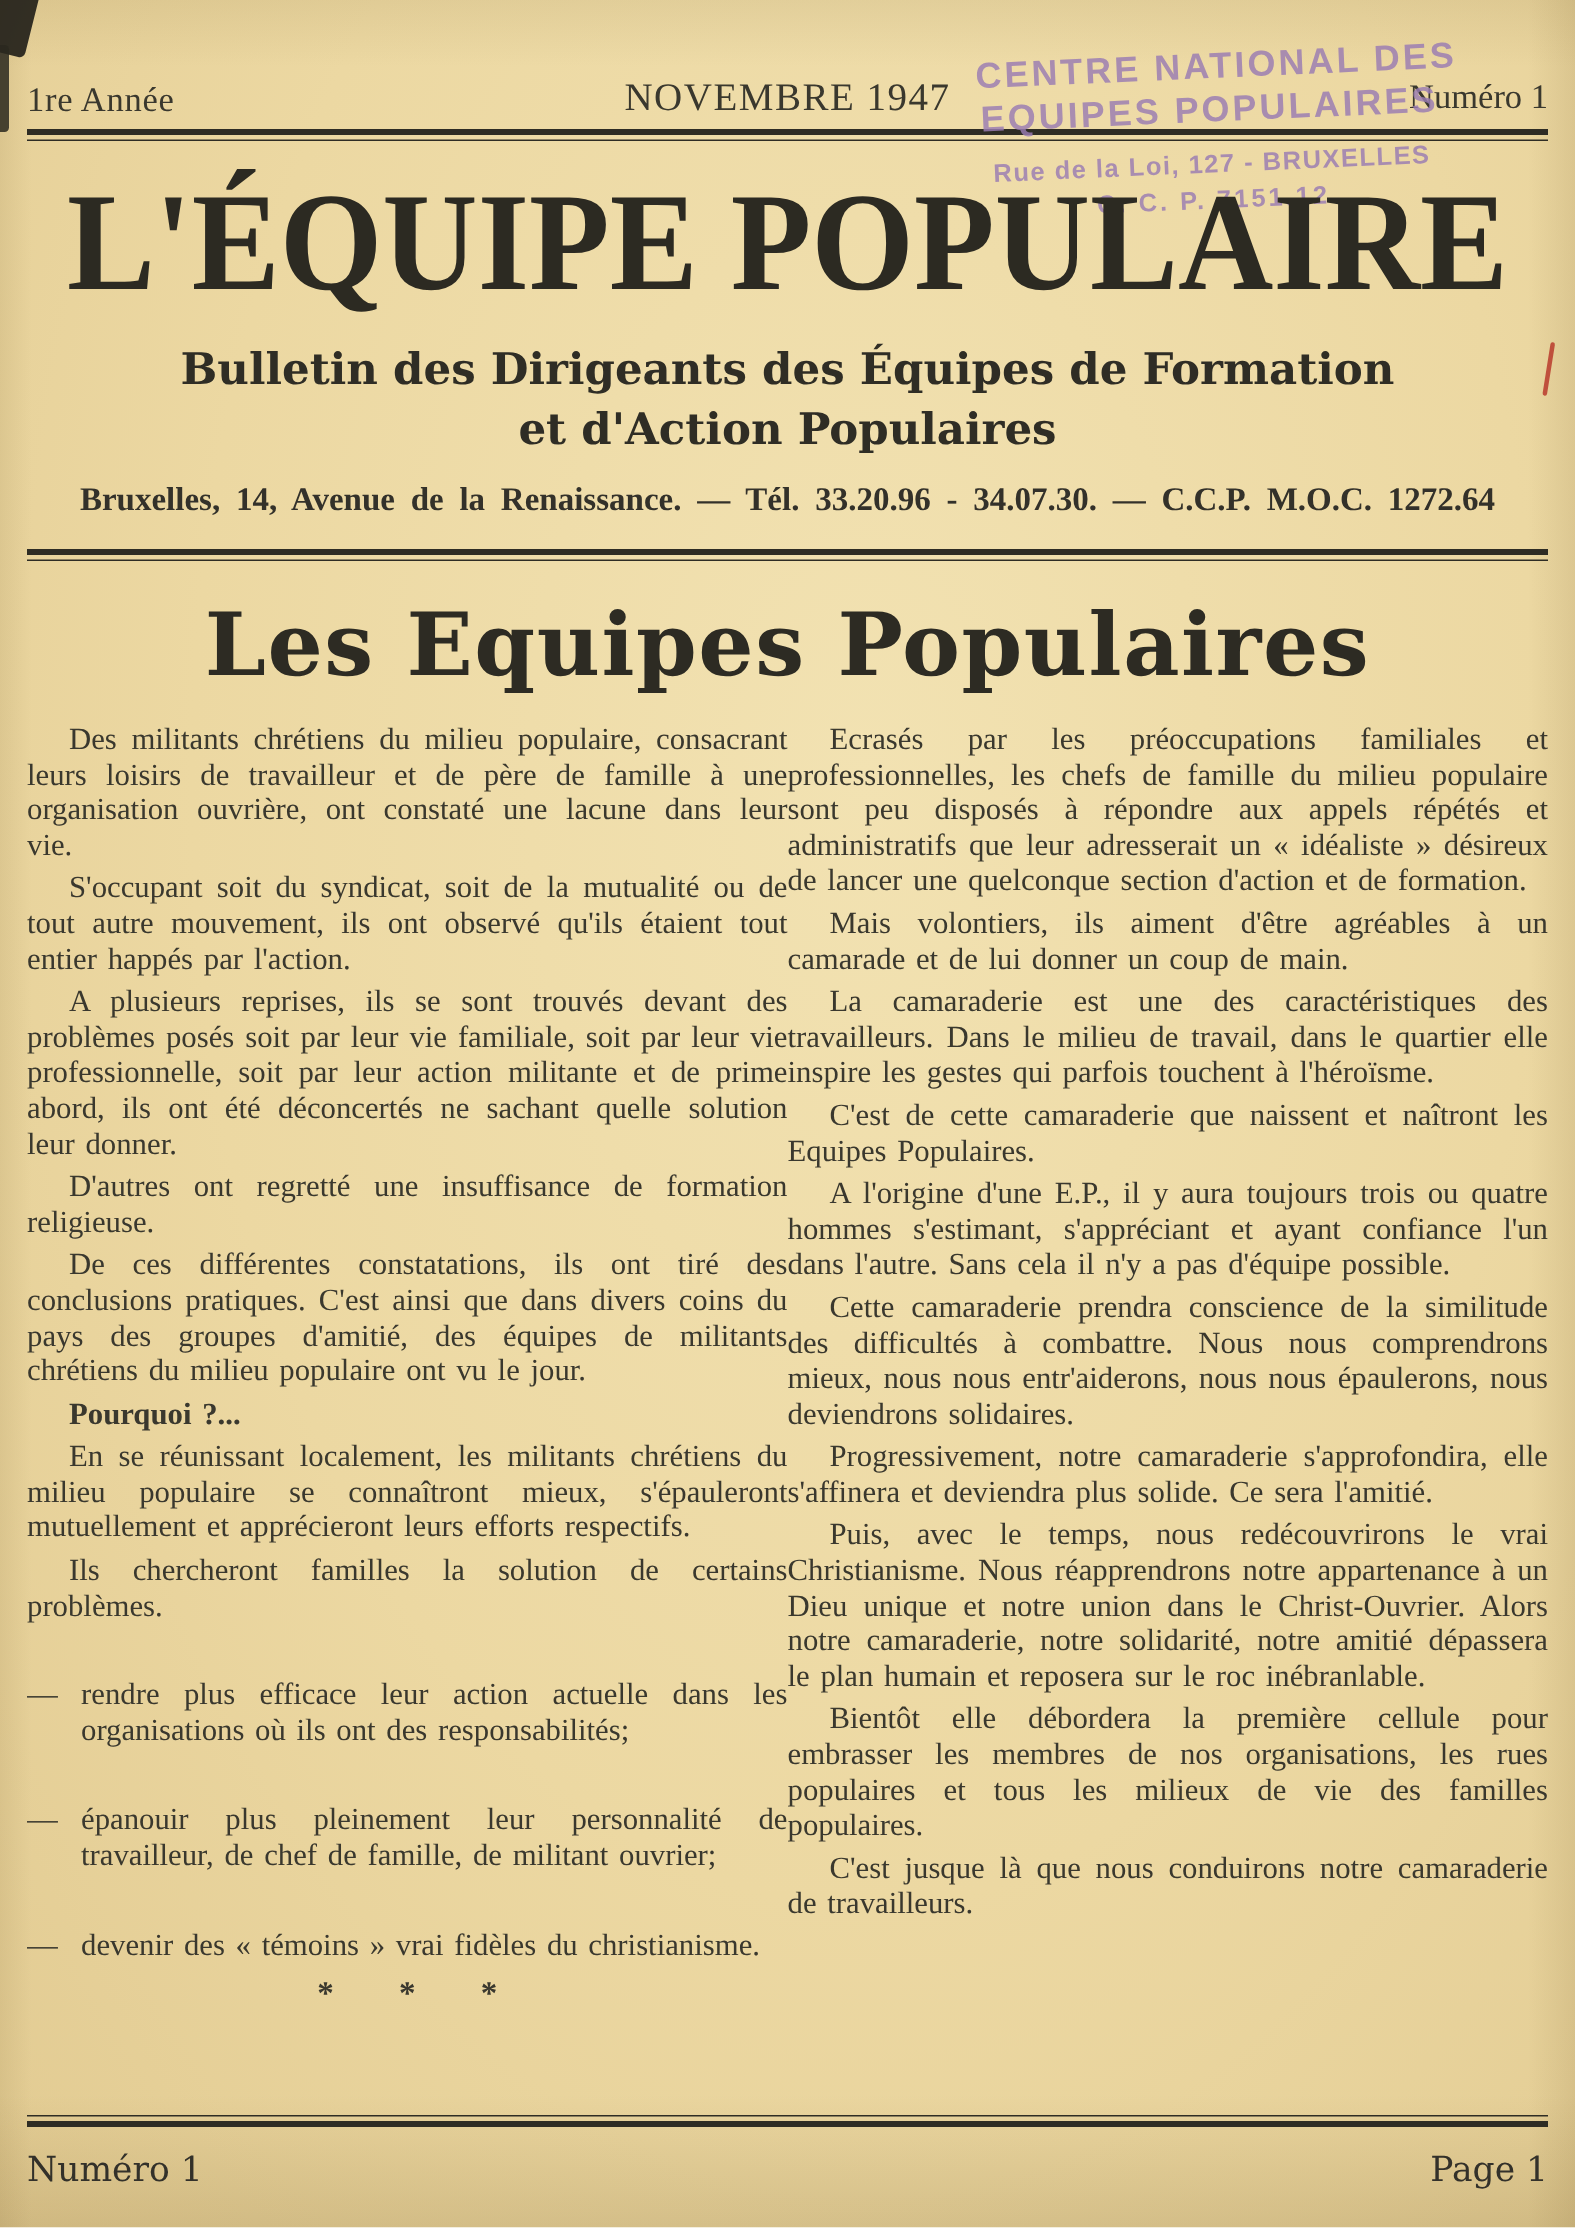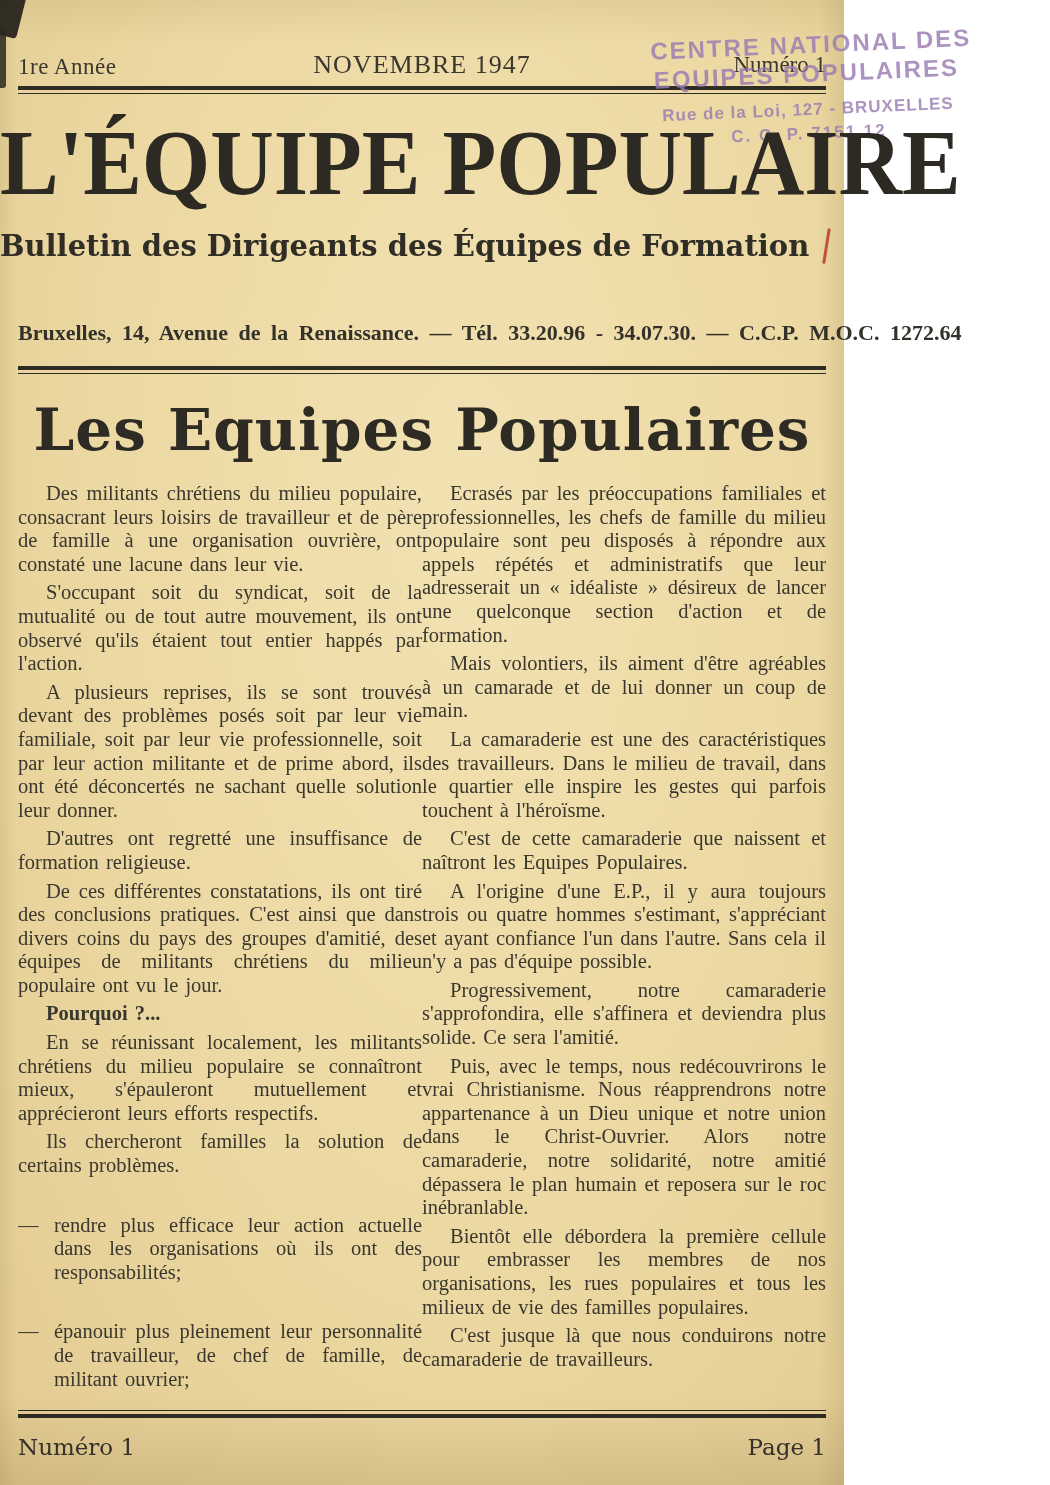--- a/index.html
+++ b/index.html
@@ -1,18 +1,18 @@
 <!DOCTYPE html>
 <html lang="fr"><head>
 <meta charset="utf-8">
 <style>
   html,body{margin:0;padding:0;}
   body{width:1050px;height:1485px;overflow:hidden;}
   .page{
-    position:relative;width:844px;height:1485px;
+    position:relative;width:1050px;height:1485px;
     background:
       linear-gradient(180deg, rgba(120,95,40,0.10) 0%, rgba(120,95,40,0) 3%, rgba(120,95,40,0) 94%, rgba(110,85,35,0.16) 100%),
       linear-gradient(90deg, rgba(110,85,35,0.10) 0%, rgba(110,85,35,0) 2%, rgba(110,85,35,0) 97%, rgba(110,85,35,0.12) 100%),
       radial-gradient(ellipse at 55% 35%, #f2e2b2 0%, #ecd8a2 55%, #e2cb92 100%);
     color:#3a382e;
     font-family:"Liberation Serif", serif;
   }
   
   .corner-mark{position:absolute;left:-8px;top:-10px;width:30px;height:46px;background:#23211a;transform:rotate(14deg);border-radius:4px;opacity:.92;}
   .edge-mark{position:absolute;left:-4px;top:30px;width:10px;height:58px;background:#2a281f;border-radius:3px;opacity:.85;}
@@ -42,21 +42,21 @@
   .stamp-l1,.stamp-l2{font-size:24px;letter-spacing:2px;line-height:29px;white-space:nowrap;}
   .stamp-l3{font-size:17px;letter-spacing:1px;margin-top:12px;white-space:nowrap;}
   .stamp-l4{font-size:17px;letter-spacing:2px;margin-top:4px;}
 
   
   .masthead{
     position:absolute;top:112px;left:0;width:100%;margin:0;
     text-align:center;font-size:88px;font-weight:bold;color:#2c2a22;
     transform:scaleY(1.06);letter-spacing:0px;white-space:nowrap;
   }
-  .subtitle{position:absolute;top:226px;left:0;width:100%;text-align:left;
+  .subtitle{position:absolute;top:226px;left:0;width:100%;text-align:center;
     font-family:"DejaVu Serif", serif;font-weight:bold;color:#2f2d25;
     font-size:29px;line-height:40px;}
   .address{position:absolute;top:320px;left:18px;right:18px;text-align:center;
     font-size:22px;font-weight:bold;word-spacing:5px;color:#33312a;white-space:nowrap;}
 
   
   .headline{position:absolute;top:396px;left:0;width:100%;margin:0;text-align:center;
     font-family:"DejaVu Serif", serif;font-weight:bold;font-size:58px;color:#2d2b23;
     letter-spacing:1px;}
 
@@ -101,20 +101,21 @@
     <div class="stamp-l1">CENTRE NATIONAL DES</div>
     <div class="stamp-l2">EQUIPES POPULAIRES</div>
     <div class="stamp-l3">Rue de la Loi, 127  -  BRUXELLES</div>
     <div class="stamp-l4">C. C. P.  7151.12</div>
   </div>
 
   <h1 class="masthead">L'ÉQUIPE POPULAIRE</h1>
 
   <div class="subtitle">
     <div>Bulletin des Dirigeants des Équipes de Formation</div>
+    <div>et d'Action Populaires</div>
   </div>
 
   <div class="address">Bruxelles, 14, Avenue de la Renaissance. — Tél. 33.20.96 - 34.07.30. — C.C.P. M.O.C. 1272.64</div>
 
   <div class="rule rm1"></div>
   <div class="rule rm2"></div>
 
   <h2 class="headline">Les Equipes Populaires</h2>
 
   <div class="columns">
@@ -131,20 +132,21 @@
         <p class="para dash-item">épanouir plus pleinement leur personnalité de travailleur, de chef de famille, de militant ouvrier;</p>
         <p class="para dash-item">devenir des « témoins » vrai fidèles du christianisme.</p>
         <div class="stars">* * *</div>
       </div>
     <div class="col">
         <p class="para">Ecrasés par les préoccupations familiales et professionnelles, les chefs de famille du milieu populaire sont peu disposés à répondre aux appels répétés et administratifs que leur adresserait un « idéaliste » désireux de lancer une quelconque section d'action et de formation.</p>
         <p class="para">Mais volontiers, ils aiment d'être agréables à un camarade et de lui donner un coup de main.</p>
         <p class="para">La camaraderie est une des caractéristiques des travailleurs. Dans le milieu de travail, dans le quartier elle inspire les gestes qui parfois touchent à l'héroïsme.</p>
         <p class="para">C'est de cette camaraderie que naissent et naîtront les Equipes Populaires.</p>
         <p class="para">A l'origine d'une E.P., il y aura toujours trois ou quatre hommes s'estimant, s'appréciant et ayant confiance l'un dans l'autre. Sans cela il n'y a pas d'équipe possible.</p>
+        <p class="para">Cette camaraderie prendra conscience de la similitude des difficultés à combattre. Nous nous comprendrons mieux, nous nous entr'aiderons, nous nous épaulerons, nous deviendrons solidaires.</p>
         <p class="para">Progressivement, notre camaraderie s'approfondira, elle s'affinera et deviendra plus solide. Ce sera l'amitié.</p>
         <p class="para">Puis, avec le temps, nous redécouvrirons le vrai Christianisme. Nous réapprendrons notre appartenance à un Dieu unique et notre union dans le Christ-Ouvrier. Alors notre camaraderie, notre solidarité, notre amitié dépassera le plan humain et reposera sur le roc inébranlable.</p>
         <p class="para">Bientôt elle débordera la première cellule pour embrasser les membres de nos organisations, les rues populaires et tous les milieux de vie des familles populaires.</p>
         <p class="para">C'est jusque là que nous conduirons notre camaraderie de travailleurs.</p>
       </div>
   </div>
 
   <div class="rule rb1"></div>
   <div class="rule rb2"></div>
 

